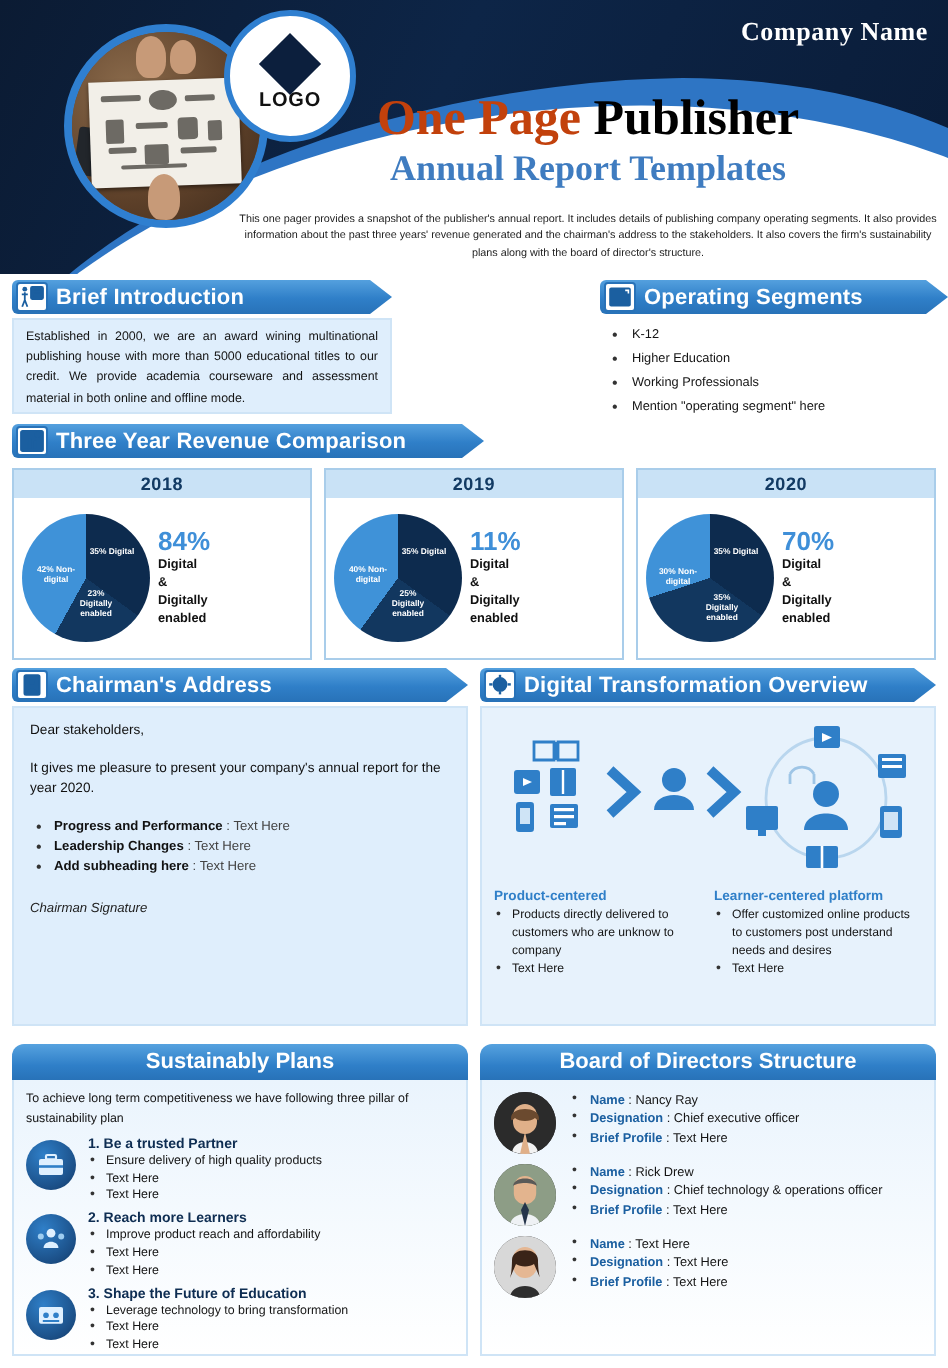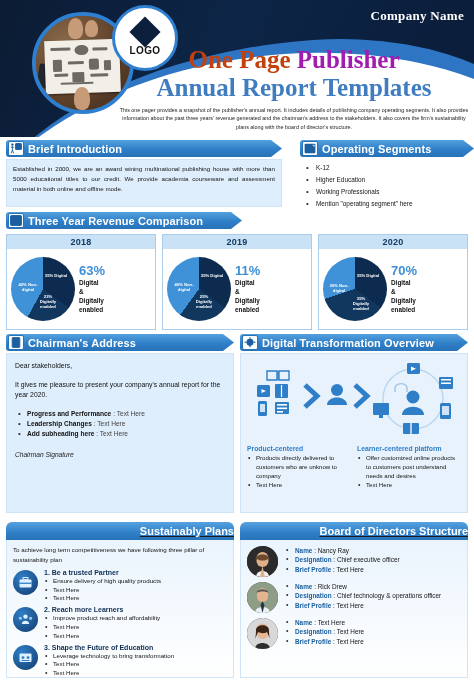--- a/index.html
+++ b/index.html
@@ -64,23 +64,23 @@
   .logo-diamond {
     width:22px; height:22px; background:#0c1f3d; transform:rotate(45deg);
     margin-bottom:2px;
   }
   .logo-text { font-size:10px; font-weight:bold; color:#111; letter-spacing:.4px; }
   .title-wrap { position:absolute; left:120px; top:46px; width:348px; text-align:center; }
   .title-l1, .title-l2 {
     font-family:"Liberation Serif", serif; font-weight:bold; line-height:1.12;
   }
   .title-l1 { font-size:25px; }
-  .title-l2 { font-size:25px; color:#3f7cc0; }
+  .title-l2 { font-size:18px; color:#3f7cc0; }
   .t-black { color:#c2410c; }
-  .t-blue { color:#a21caf; }
+  .t-blue { color:#000000; }
   .subtitle {
     position:absolute; left:118px; top:106px; width:352px;
     font-size:5.4px; line-height:1.55; text-align:center; color:#1c1c1c;
   }
 
   
   .sec-head { position:relative; height:17px; display:flex; align-items:center; }
   .sec-banner {
     position:relative; height:17px; display:flex; align-items:center;
     background:linear-gradient(180deg,#54a0de 0%,#2f7fc8 55%,#2872b8 100%);
@@ -93,21 +93,21 @@
   .sec-icon {
     position:absolute; left:2px; top:1px; width:16px; height:15px;
     background:#ffffff; border:1px solid #2872b8; border-radius:2px;
     display:flex; align-items:center; justify-content:center;
     z-index:3;
   }
   .sec-icon svg { display:block; }
 
   
   .row-top { position:absolute; left:6px; top:140px; width:462px; height:68px; }
-  .col-brief { position:absolute; left:0; top:0; width:276px; }
+  .col-brief { position:absolute; left:0; top:0; width:190px; }
   .col-ops   { position:absolute; left:294px; top:0; width:174px; }
   .brief-body {
     margin-top:2px; background:#dfeefc; border:1px solid #cfe4f6;
     padding:4px 6px; font-size:6.2px; line-height:1.65; text-align:justify; color:#141414;
     height:48px;
   }
   .ops-body {
     margin-top:2px; background:#ffffff; padding:3px 4px 4px 4px;
     font-size:6.4px; line-height:1.85; color:#141414;
   }
@@ -163,21 +163,21 @@
   .dto-h { color:#2f7fc8; font-size:6.8px; font-weight:bold; margin-bottom:2px; }
   .dto-col ul { list-style:none; }
   .dto-col li { position:relative; padding-left:9px; font-size:6.1px; line-height:1.45; margin-bottom:1px; color:#141414; }
   .dto-col li:before { content:"•"; position:absolute; left:1px; top:-1px; color:#333; font-size:7px; }
 
   
   .bot-left { position:absolute; left:6px; top:522px; width:228px; }
   .bot-right { position:absolute; left:240px; top:522px; width:228px; }
   .pill-head {
     height:18px; background:linear-gradient(180deg,#56a2df 0%,#2f7fc8 60%,#2872b8 100%);
-    border-radius:6px 6px 0 0; display:flex; align-items:center; justify-content:flex-end;text-decoration:underline;
+    border-radius:6px 6px 0 0; display:flex; align-items:center; justify-content:center;
   }
   .pill-head span { color:#fff; font-size:11px; font-weight:bold; }
   .sus-body {
     background:linear-gradient(180deg,#eaf4fd 0%,#ffffff 100%);
     border:1px solid #cfe4f6; border-top:none; padding:5px 6px 6px 6px; height:138px;
   }
   .sus-intro { font-size:6.2px; line-height:1.6; color:#141414; margin-bottom:4px; }
   .sus-item { display:flex; gap:6px; margin-bottom:3px; align-items:flex-start; }
   .sus-circle {
     flex:0 0 25px; width:25px; height:25px; border-radius:50%;
@@ -323,21 +323,21 @@
     <div class="rev-card">
       <div class="rev-year">2018</div>
       <div class="rev-body">
         <div class="pie-wrap">
           <div class="pie" style="background:conic-gradient(#0d2b4e 0deg 126deg, #12375f 126deg 208.8deg, #3f92d8 208.8deg 360deg);"></div>
           <div class="pie-lbl" style="left:33px;top:17px;">35% Digital</div>
           <div class="pie-lbl" style="left:25px;top:38px;">23% Digitally enabled</div>
           <div class="pie-lbl" style="left:5px;top:26px;">42% Non-digital</div>
         </div>
         <div class="rev-right">
-          <div class="rev-pct">63%</div>
+          <div class="rev-pct">84%</div>
           <div class="rev-sub">Digital</div>
           <div class="rev-sub">&amp;</div>
           <div class="rev-sub">Digitally</div>
           <div class="rev-sub">enabled</div>
         </div>
       </div>
     </div>
 
     <div class="rev-card">
       <div class="rev-year">2019</div>

